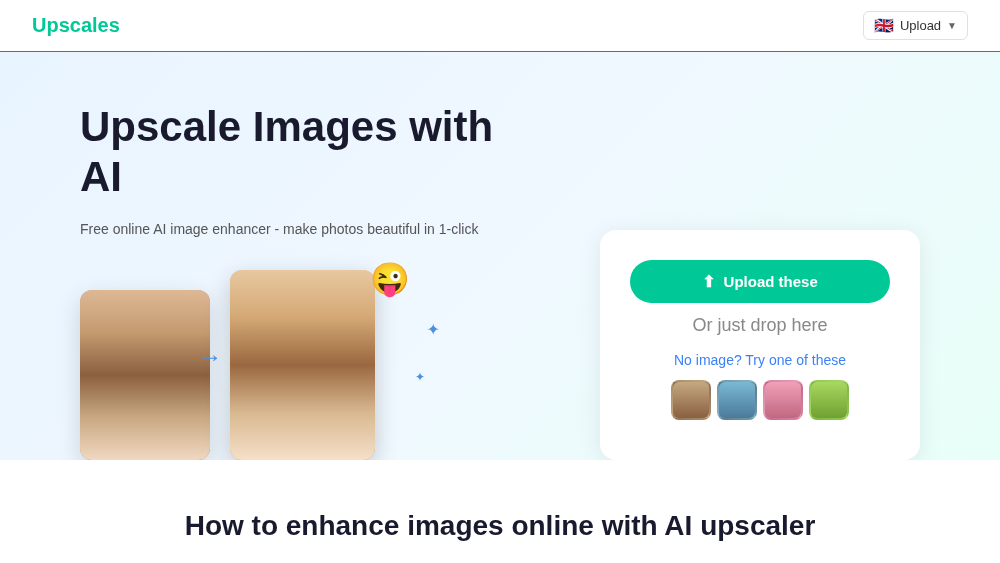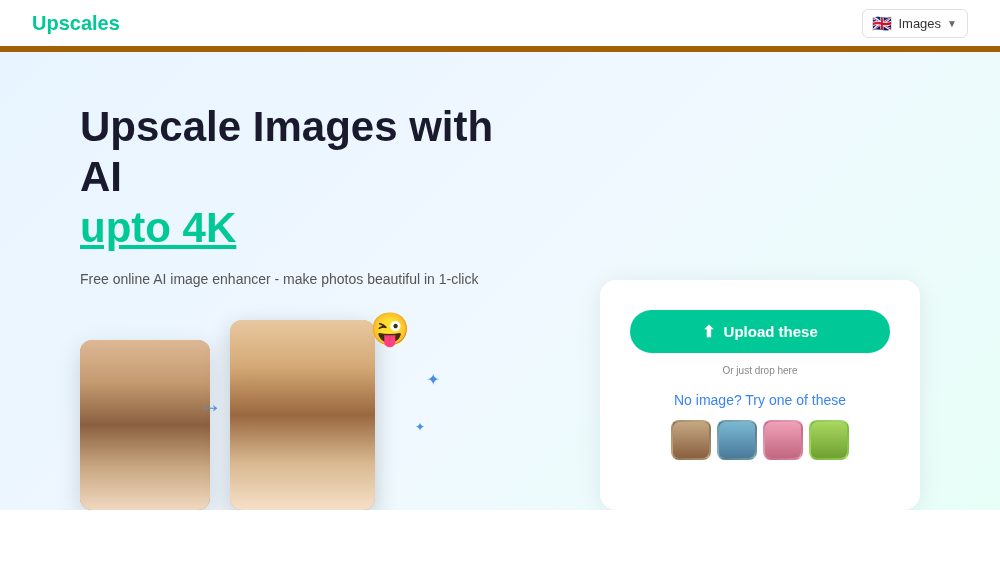--- a/index.html
+++ b/index.html
@@ -1,21 +1,21 @@
 <!DOCTYPE html>
 <html><head>
   <meta charset="utf-8">
   <style>
     * { margin: 0; padding: 0; box-sizing: border-box; }
     body { font-family: -apple-system, BlinkMacSystemFont, 'Segoe UI', sans-serif; background: #fff; width: 1000px; overflow-x: hidden; }
 
     
     .navbar {
       display: flex; align-items: center; justify-content: space-between;
-      padding: 12px 32px; background: #fff; border-bottom: 6px solid #a16207;
+      padding: 12px 32px; background: #fff; border-bottom: 1px solid #a16207;
       height: 52px;
     }
     .logo-text {
       font-size: 20px; font-weight: 700; color: #00c896;
     }
     .lang-selector {
       display: flex; align-items: center; gap: 6px;
       font-size: 13px; color: #333; cursor: pointer;
       border: 1px solid #e0e0e0; border-radius: 6px; padding: 4px 10px;
     }
@@ -81,21 +81,21 @@
       width: 320px; min-height: 230px;
       display: flex; flex-direction: column; align-items: center;
       gap: 12px; margin-top: 0; flex-shrink: 0;
     }
     .upload-btn {
       background: #00c896; color: #fff; border: none; border-radius: 30px;
       padding: 12px 32px; font-size: 15px; font-weight: 600; cursor: pointer;
       display: flex; align-items: center; gap: 8px; width: 100%; justify-content: center;
     }
     .upload-icon { font-size: 16px; }
-    .drop-text { font-size: 10px; color: #888; }
+    .drop-text { font-size: 18px; color: #888; }
     .sample-label { font-size: 12px; color: #555; margin-top: 4px; }
     .sample-images { display: flex; gap: 6px; align-items: center; }
     .sample-img {
       width: 40px; height: 40px; border-radius: 8px; overflow: hidden;
       cursor: pointer; border: 2px solid transparent;
     }
     .sample-img-1 { background: linear-gradient(135deg, #8b6f5e, #c4a882); }
     .sample-img-2 { background: linear-gradient(135deg, #5a7a8a, #8ab4c4); }
     .sample-img-3 { background: linear-gradient(135deg, #c4688a, #e8a0b8); }
     .sample-img-4 { background: linear-gradient(135deg, #7ab840, #a8d868); }
@@ -109,30 +109,29 @@
       font-size: 28px; font-weight: 800; color: #1a1a2e; margin-bottom: 12px;
     }
   </style>
 </head>
 <body>
 
 <nav class="navbar">
   <span class="logo-text">Upscales</span>
   <div class="lang-selector">
     <span class="flag">🇬🇧</span>
-    <span>Images</span>
+    <span>Upload</span>
     <span class="chevron">▼</span>
   </div>
 </nav>
 
 <section class="hero">
   <div class="hero-left">
     <h1 class="hero-title">
       <span>Upscale Images with AI</span><br>
-      <span class="highlight">upto 4K</span>
     </h1>
     <p class="hero-subtitle">Free online AI image enhancer - make photos beautiful in 1-click</p>
 
     <div class="hero-demo" style="position:relative; width:300px;">
 
       <div class="dots-bg">
         <div class="dot"></div>
           <div class="dot"></div>
           <div class="dot"></div>
           <div class="dot"></div>

